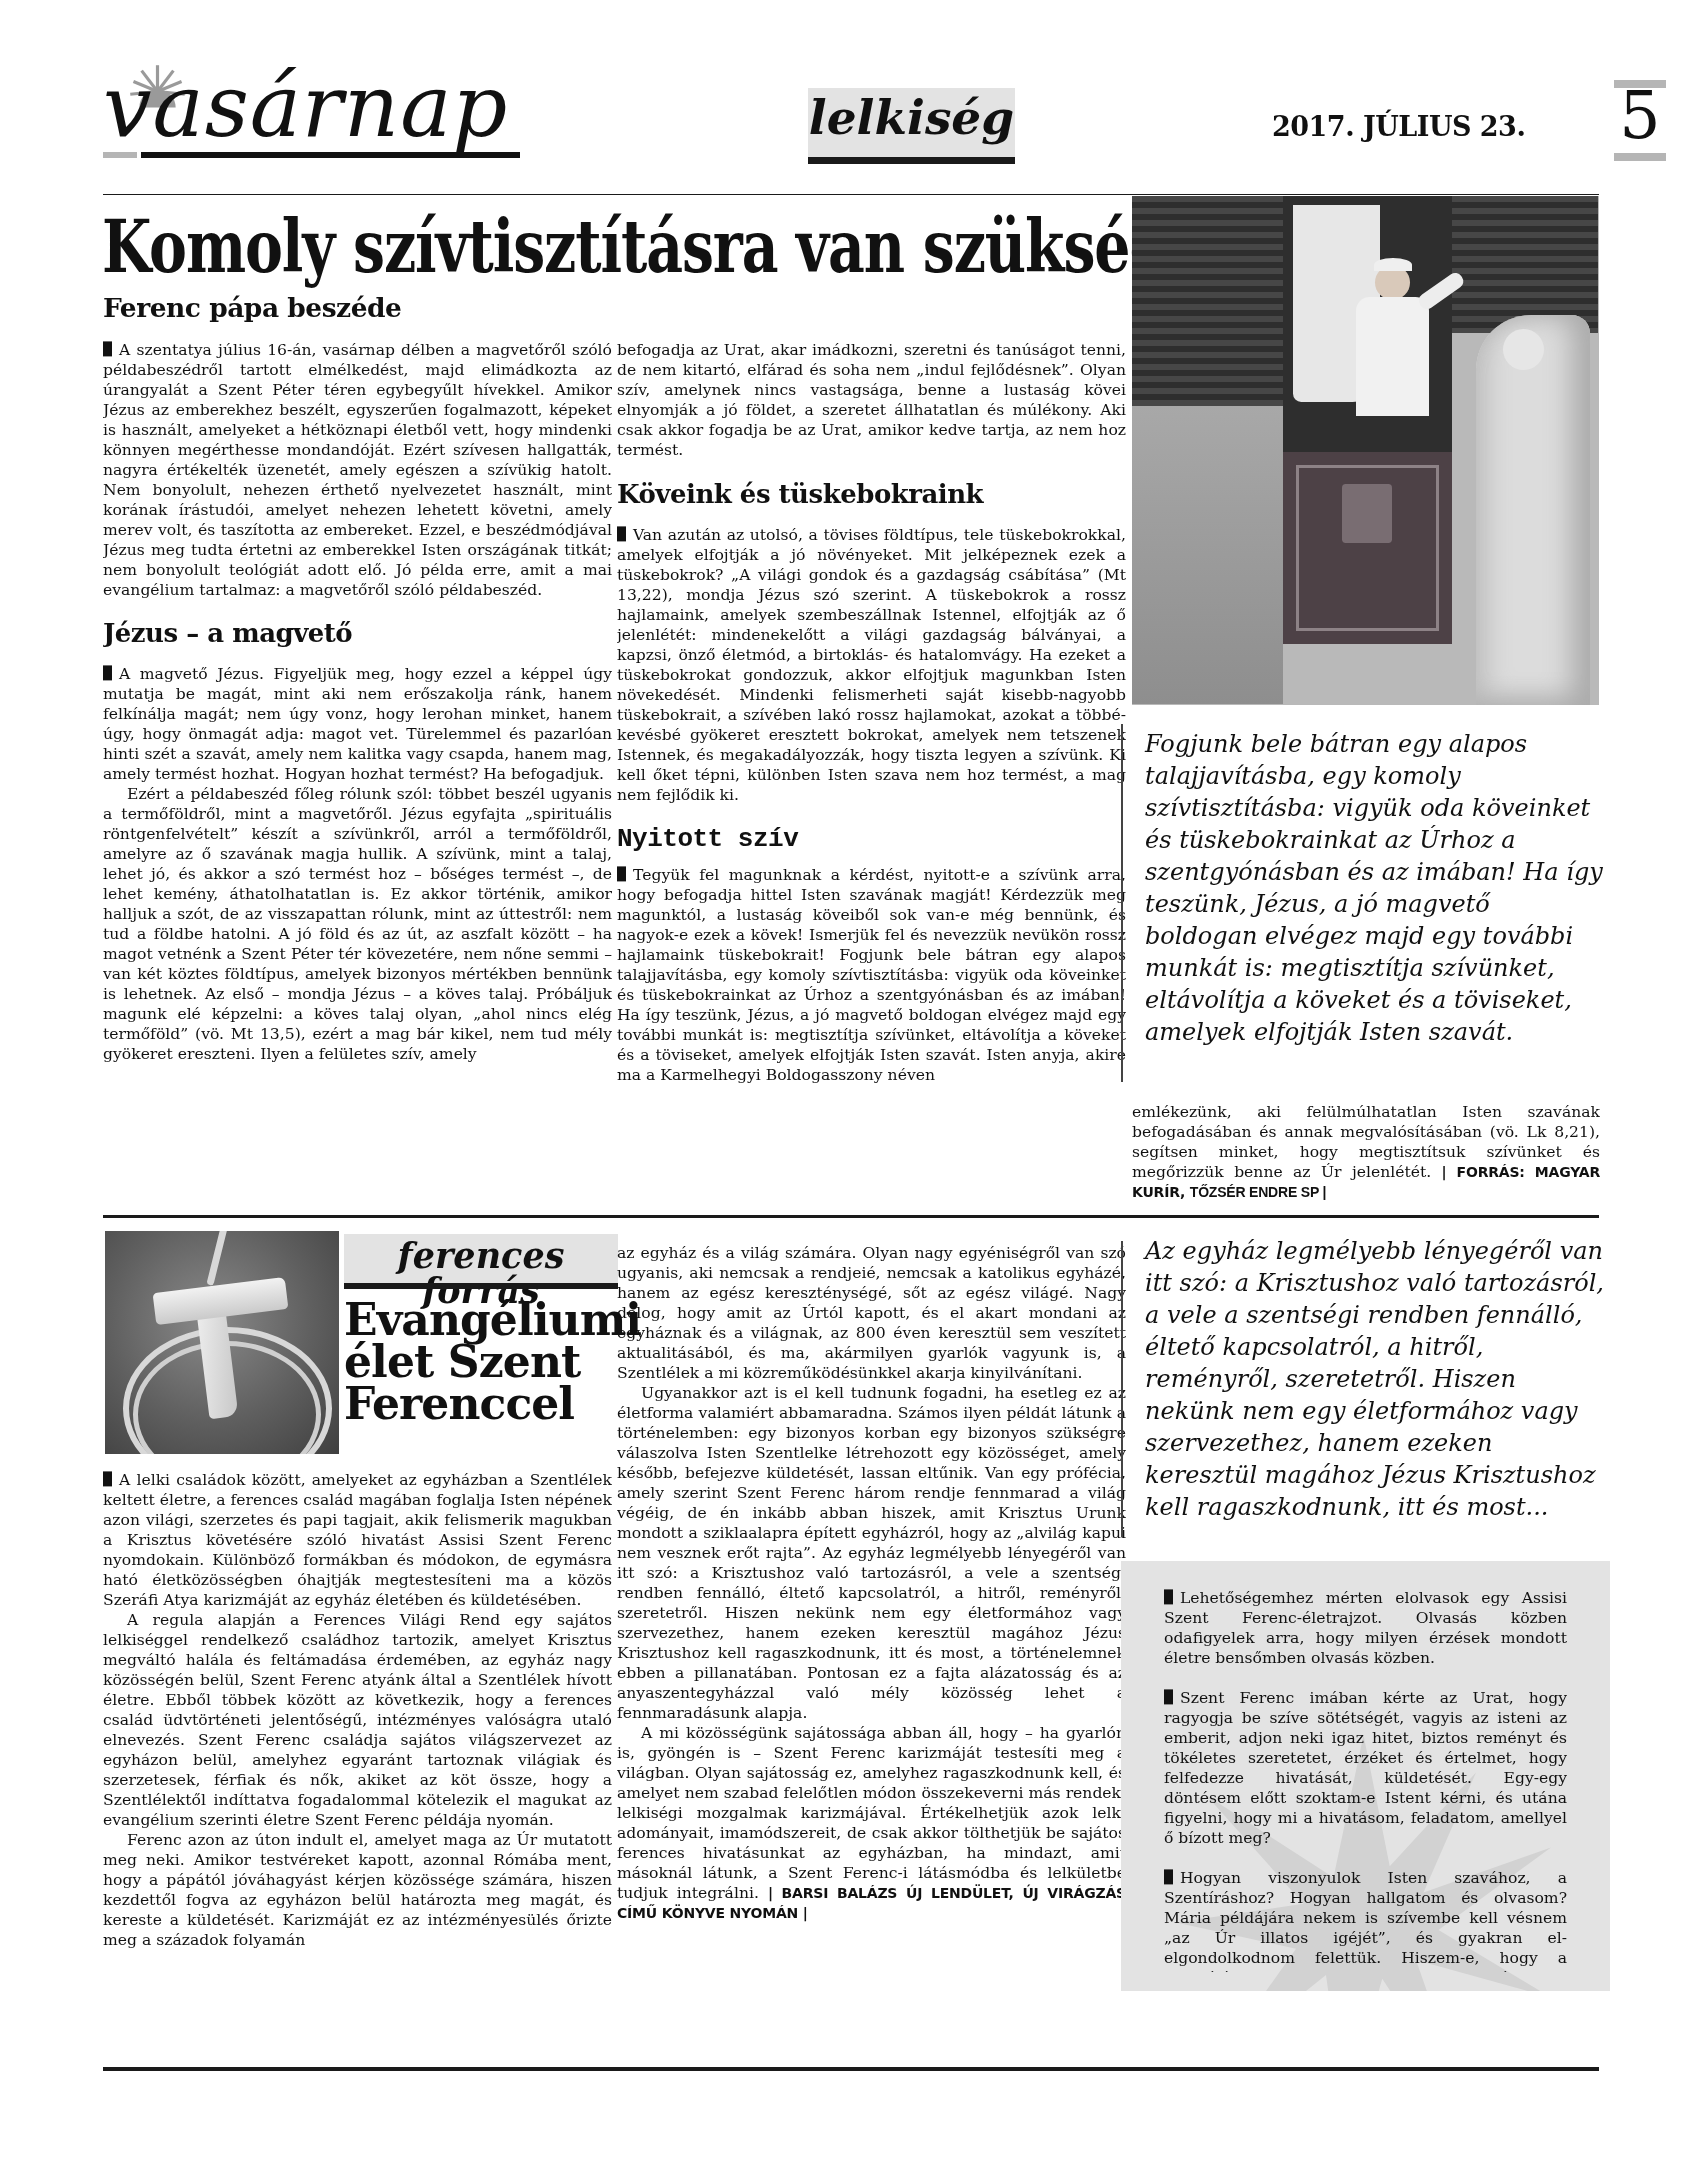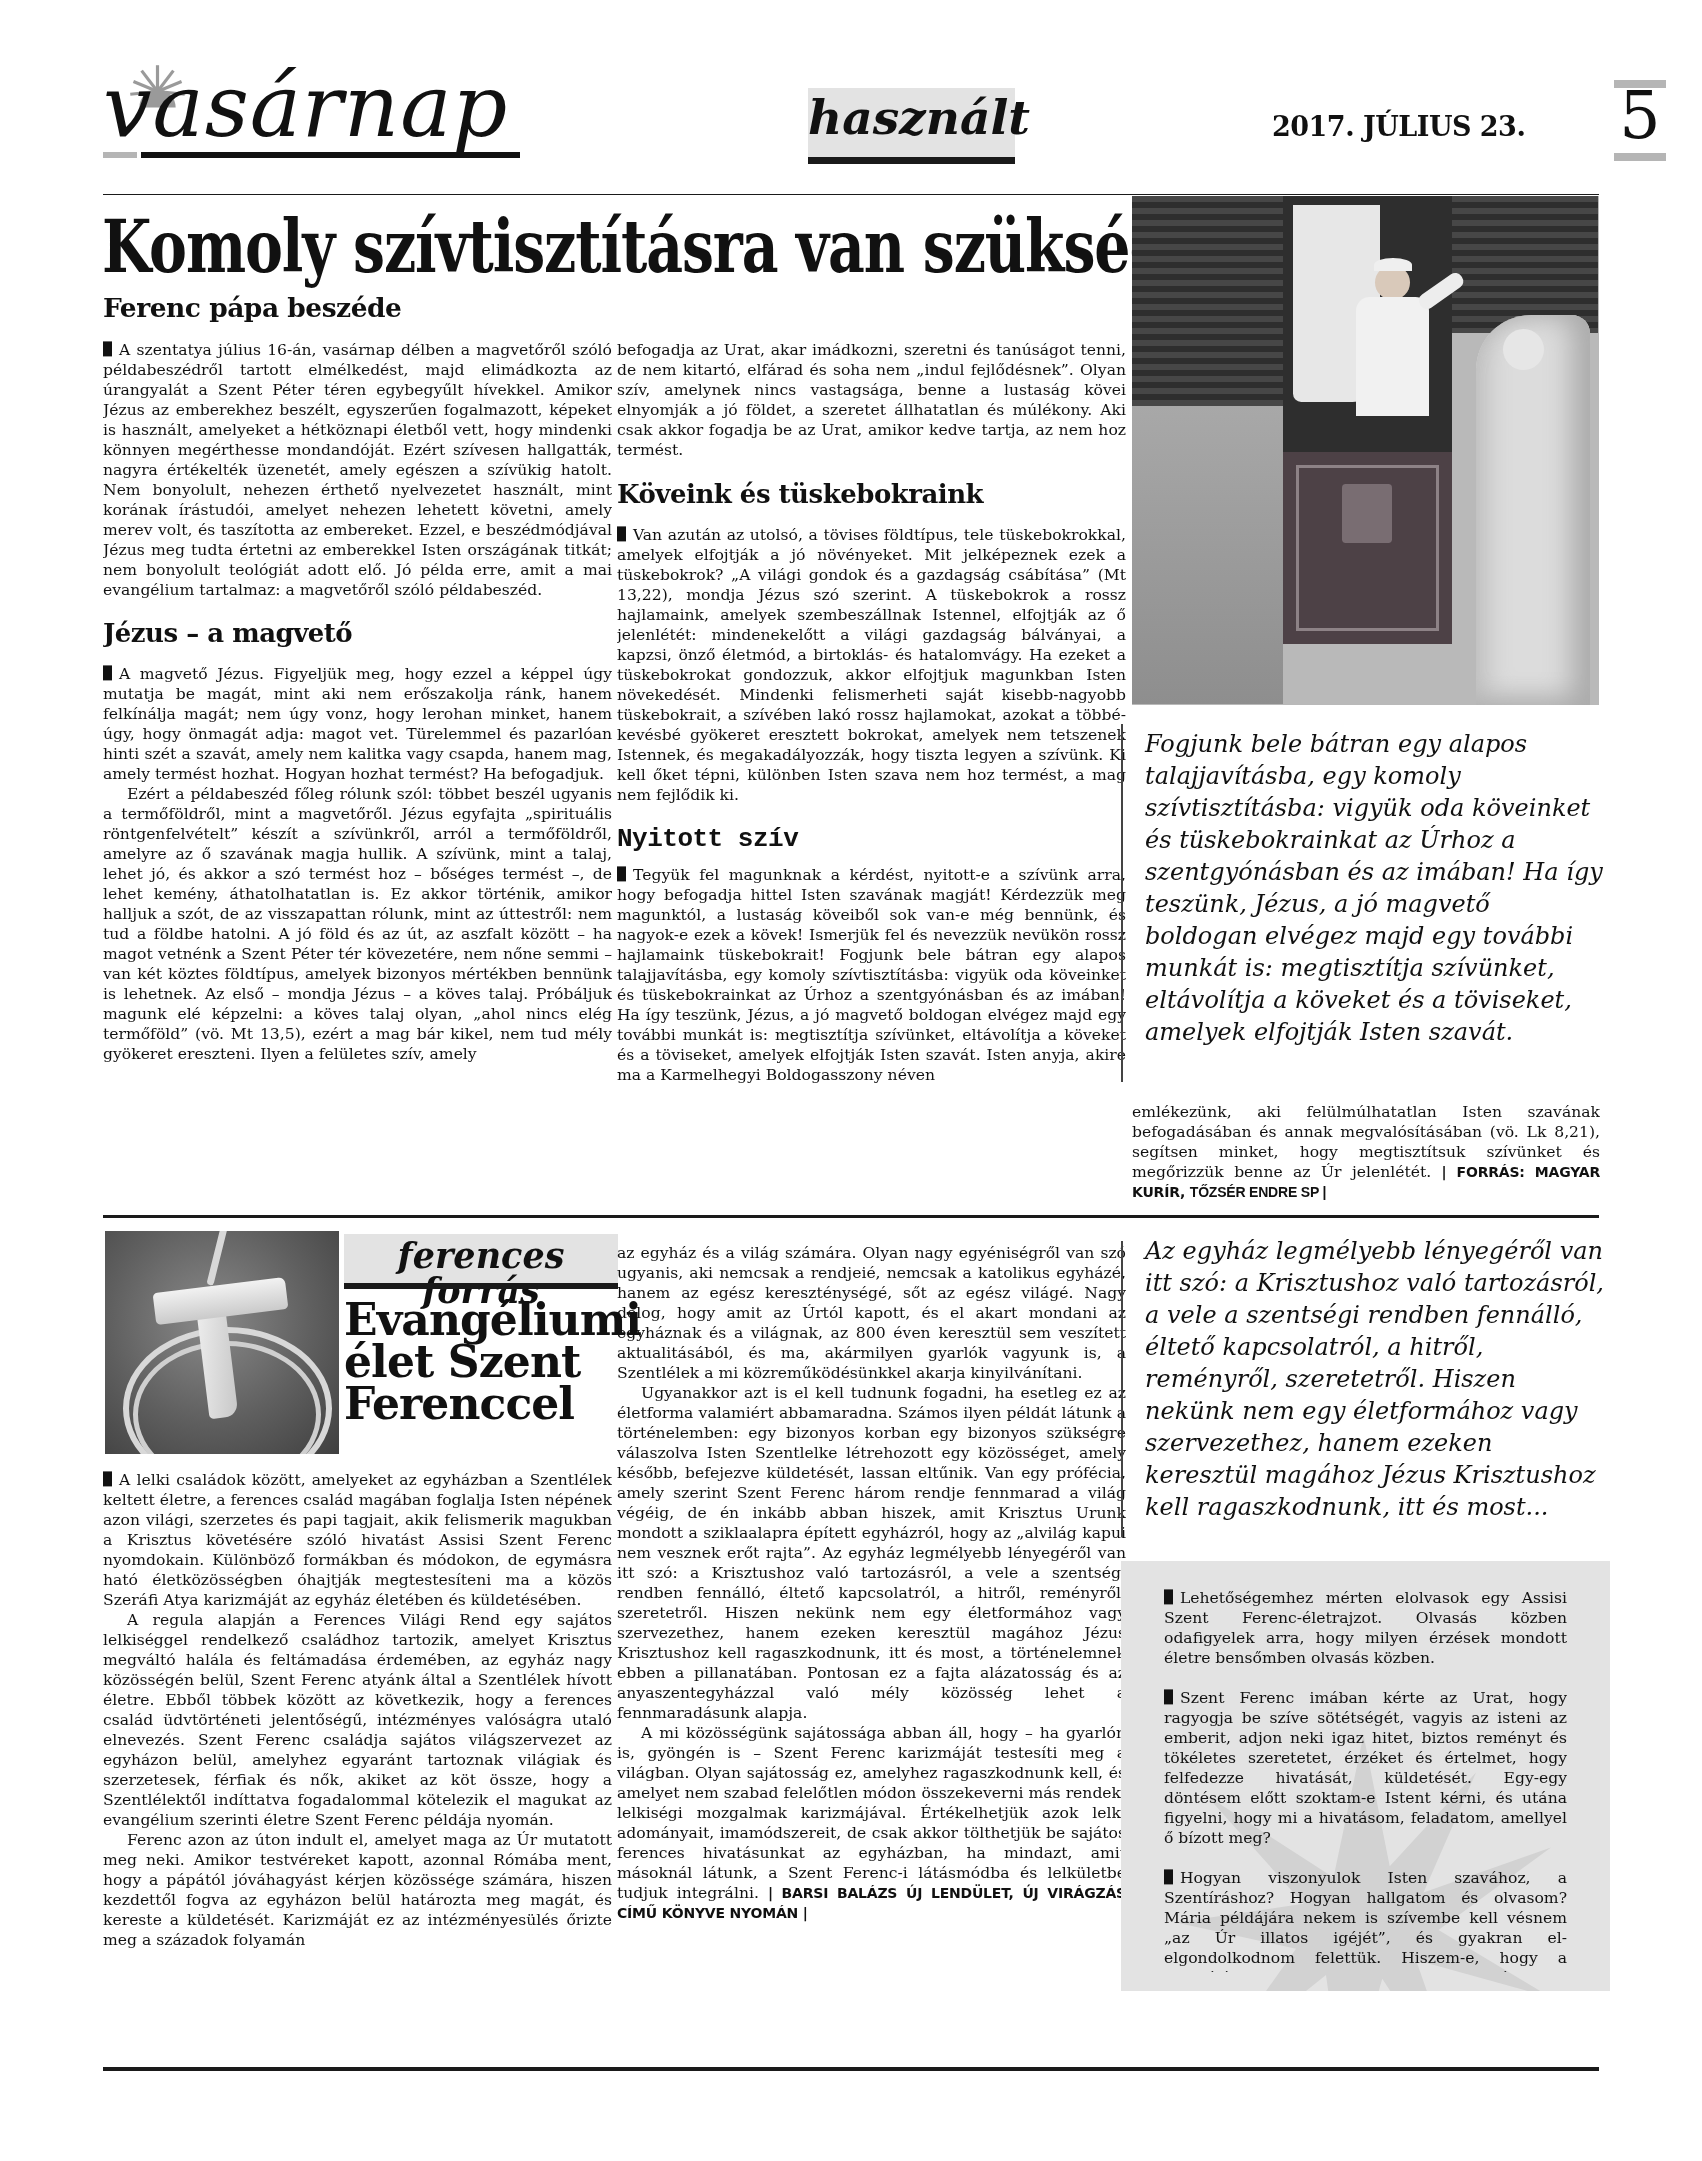--- a/index.html
+++ b/index.html
@@ -36,21 +36,21 @@
           <line x1="65" y1="60" x2="125" y2="66"></line>
       </g>
       <path d="M25 95 A40 40 0 0 1 105 95 Z" fill="#9a9a9a"></path>
     </svg>
     <div class="abs" style="left:0;top:8.2px;font-style:italic;font-size:86px;letter-spacing:0.9px;line-height:1;white-space:nowrap;">vasárnap</div>
     <div class="abs" style="left:0;top:97px;width:34px;height:6.4px;background:#b5b5b5;"></div>
     <div class="abs" style="left:38px;top:97px;width:379px;height:6.4px;background:#111;"></div>
   </div>
 
   <div class="abs graybox" style="left:808px;top:88px;width:207px;height:70px;">
-    <div class="abs" style="left:0;top:6.4px;width:100%;text-align:center;font-style:italic;font-weight:bold;font-size:47px;line-height:1;">használt</div>
+    <div class="abs" style="left:0;top:6.4px;width:100%;text-align:center;font-style:italic;font-weight:bold;font-size:47px;line-height:1;">lelkiség</div>
   </div>
   <div class="abs hr" style="left:808px;top:157px;width:207px;height:7.3px;"></div>
 
   <div class="abs" style="left:1272px;top:111px;width:201px;text-align:center;font-weight:bold;font-size:27px;letter-spacing:-0.5px;white-space:nowrap;">2017. JÚLIUS 23.</div>
 
   <div class="abs" style="left:1614px;top:78px;width:55px;height:92px;">
     <div class="abs" style="left:0;top:1.8px;width:52px;height:8.2px;background:#b5b5b5;"></div>
     <div class="abs" style="left:0;top:3.7px;width:52px;text-align:center;font-size:65px;line-height:1.05;">5</div>
     <div class="abs" style="left:0;top:75px;width:52px;height:8.2px;background:#b5b5b5;"></div>
   </div>

